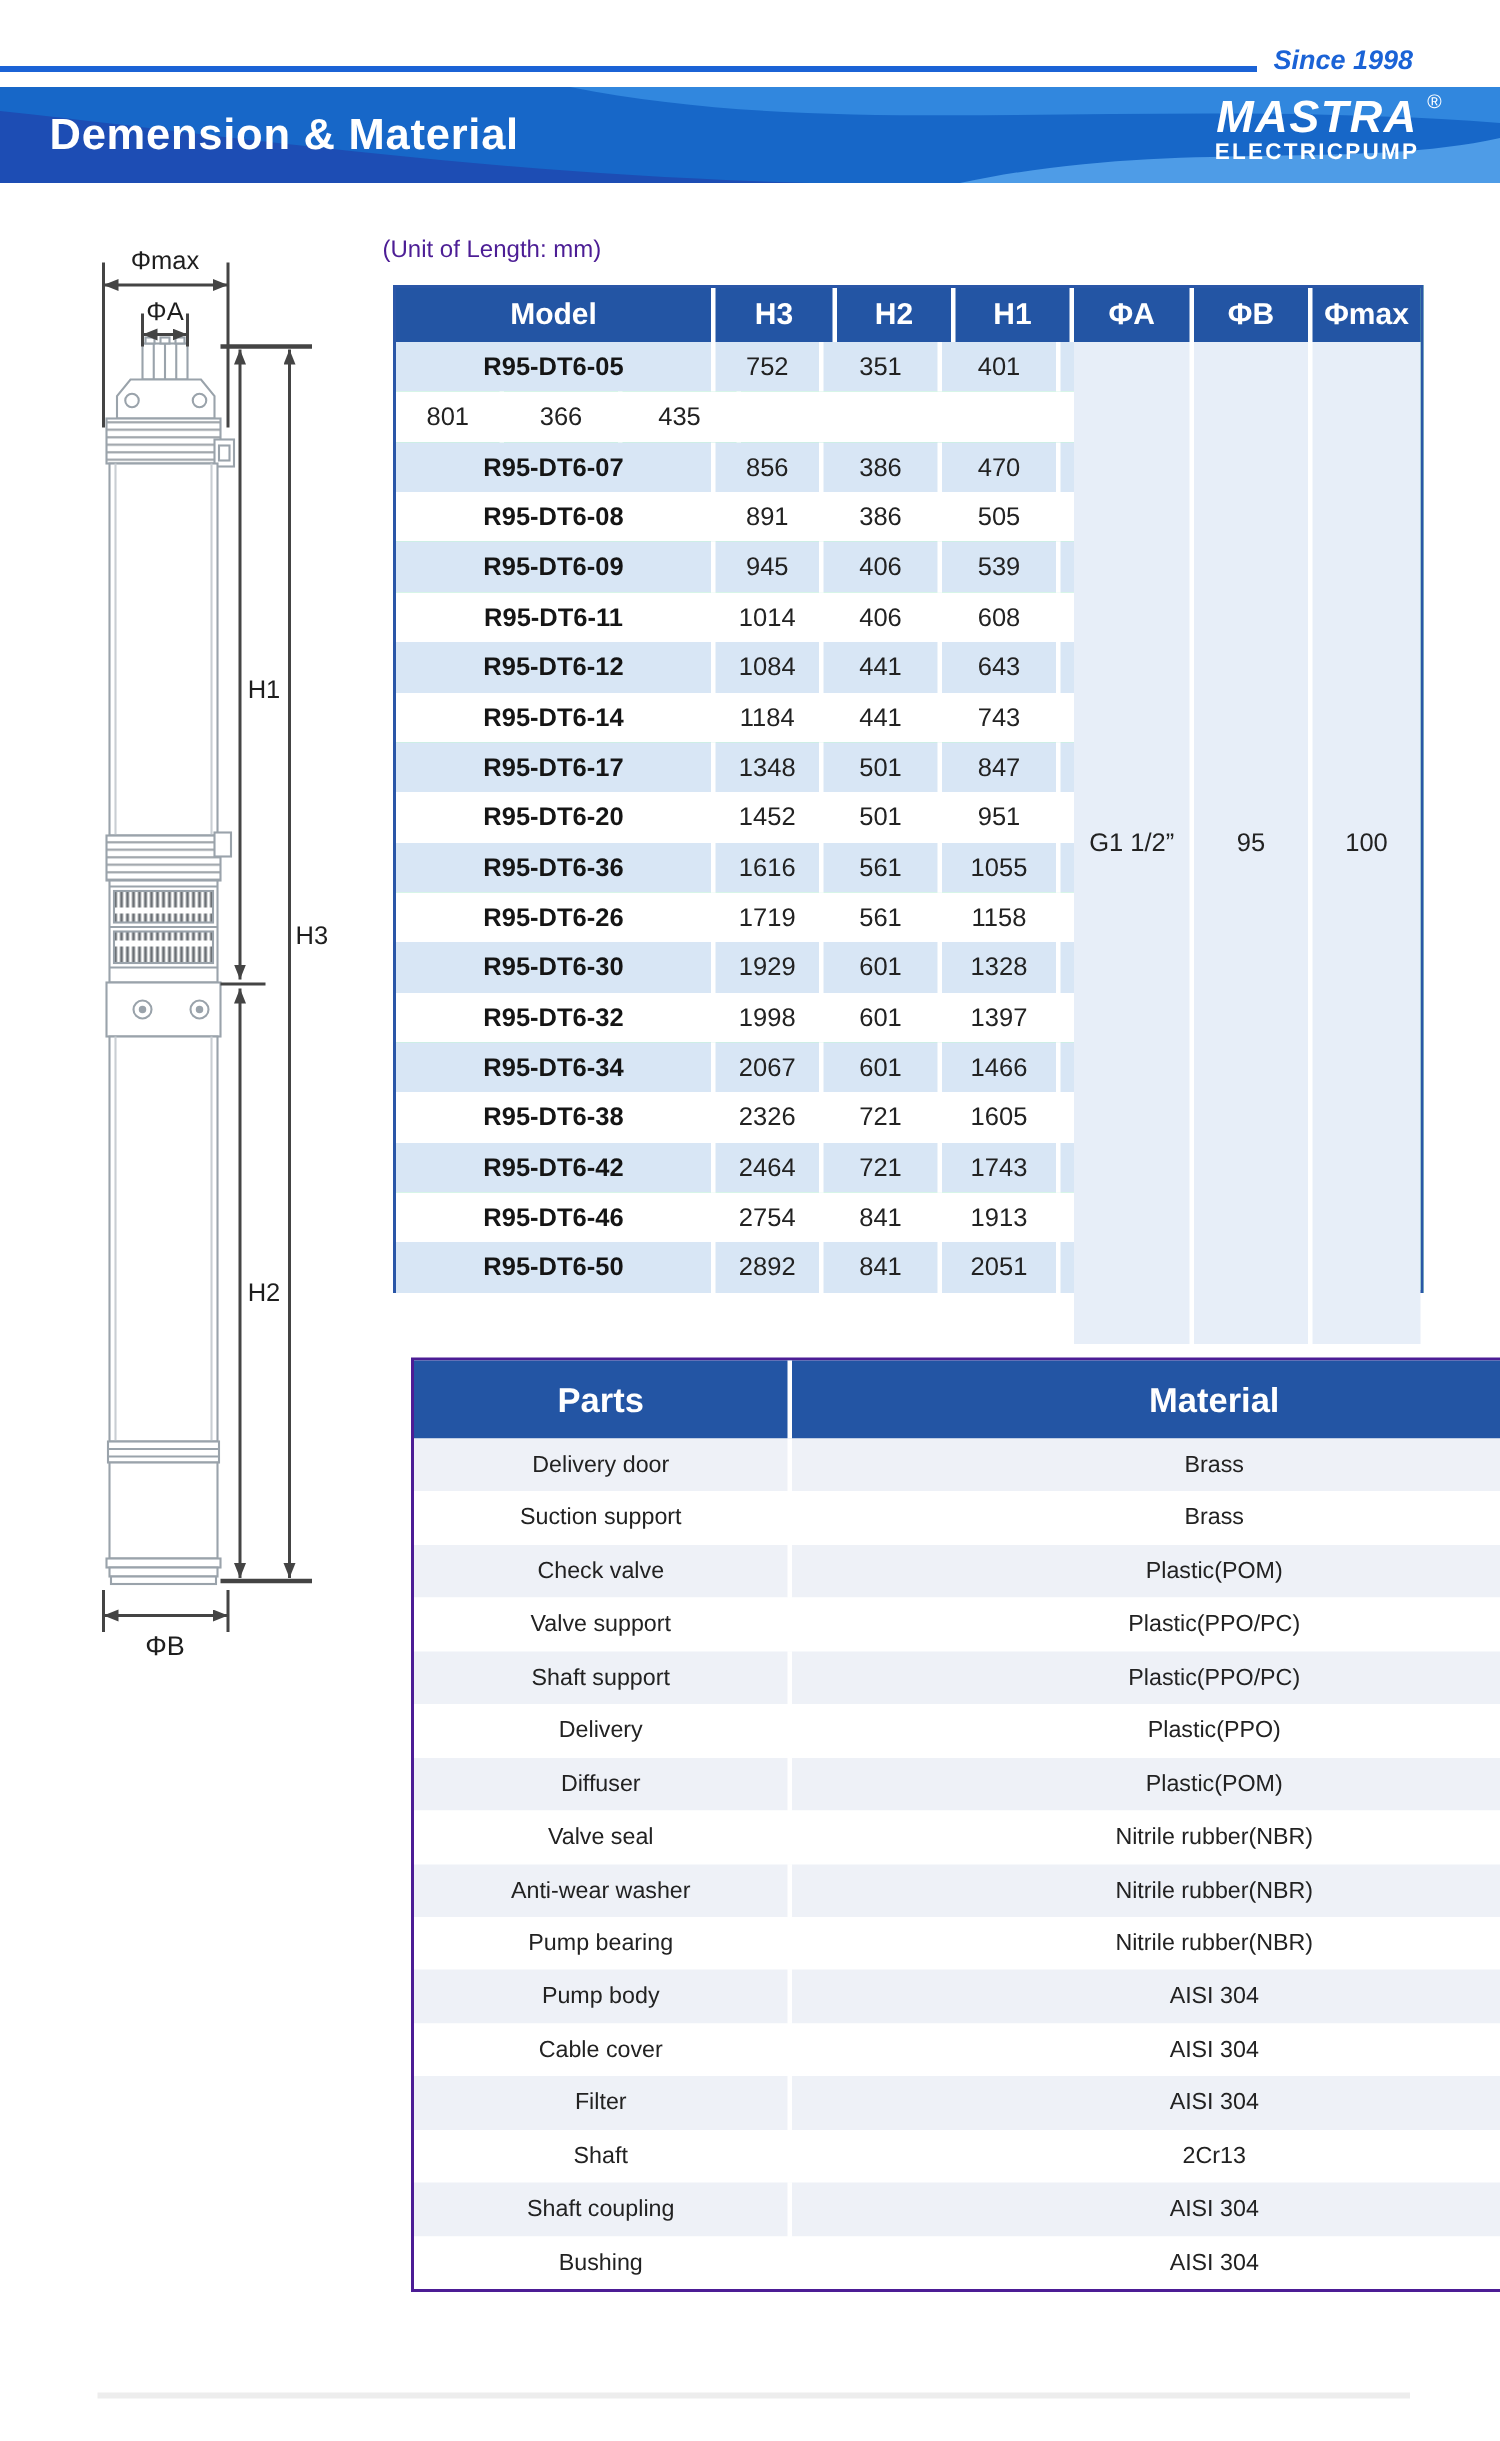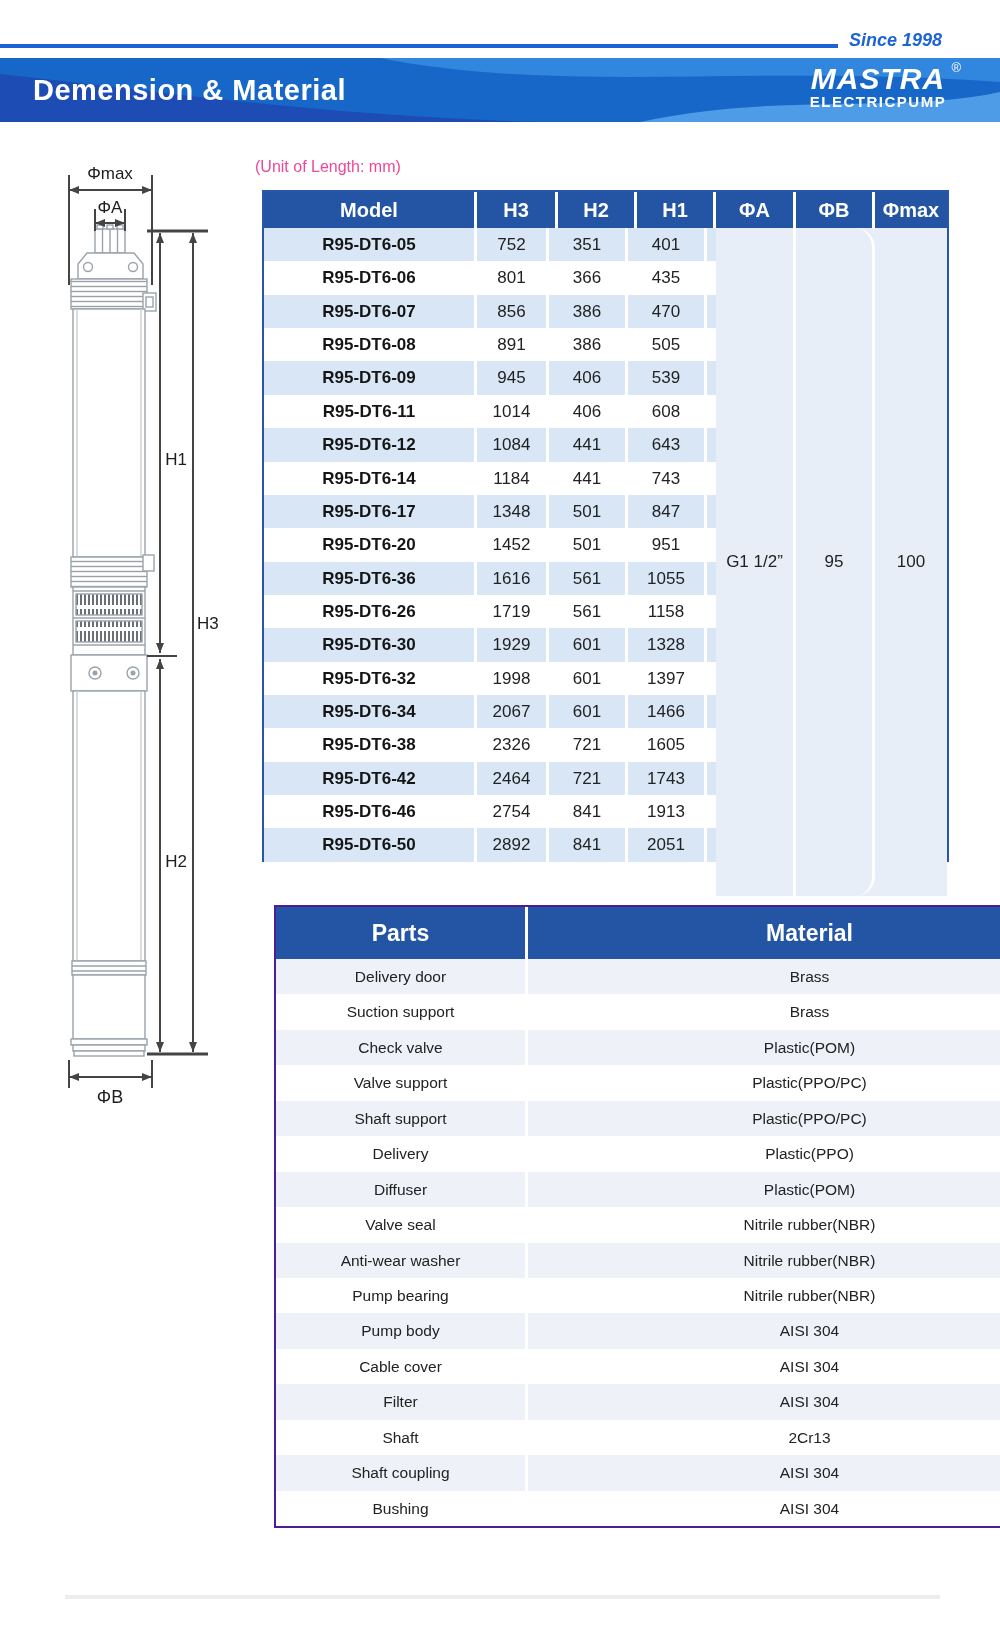--- a/index.html
+++ b/index.html
@@ -16,21 +16,21 @@
   .banner svg.waves{position:absolute;left:0;top:0;width:100%;height:100%;}
   .banner-title{position:absolute;left:33px;top:0;line-height:64px;color:#fff;
                 font-size:29px;font-weight:bold;letter-spacing:0.5px;}
   .logo{position:absolute;right:32px;top:6px;width:180px;text-align:center;color:#fff;}
   .logo-brand-row{position:relative;display:inline-block;}
   .logo-brand{font-size:30px;font-weight:900;font-style:italic;letter-spacing:1px;line-height:30px;}
   .logo-reg{position:absolute;right:-16px;top:-4px;font-size:13px;font-style:normal;}
   .logo-sub{font-size:15px;font-weight:bold;letter-spacing:1.5px;line-height:16px;}
 
   
-  .unit-note{position:absolute;left:255px;top:158px;font-size:16px;color:#ec4899;}
+  .unit-note{position:absolute;left:255px;top:158px;font-size:16px;color:#4c1d95;}
 
   
   .dim-table{position:absolute;left:262px;top:190px;width:687px;height:672px;
              border:2px solid #2a56a7;box-sizing:border-box;background:#86efac;}
   .dim-head{display:flex;height:36px;background:#2355a4;}
   .dim-head .hc{box-sizing:border-box;border-right:3px solid #fff;color:#fff;
                 font-size:20px;font-weight:bold;text-align:center;line-height:36px;}
   .dim-head .hc:last-child{border-right:none;}
   .hc.c-model{width:213px;} .hc.c-h3{width:81px;} .hc.c-h2{width:79px;}
   .hc.c-h1{width:79px;} .hc.c-pa{width:80px;} .hc.c-pb{width:79px;} .hc.c-pmax{width:72px;}
@@ -42,21 +42,21 @@
   .dim-row .bc{box-sizing:border-box;border-right:3px solid #fff;text-align:center;
                line-height:33.368px;font-size:17px;color:#222;}
   .bc.c-model{width:213px;font-weight:bold;color:#151515;}
   .bc.c-h3{width:72px;} .bc.c-h2{width:79px;} .bc.c-h1{width:79px;}
 
   .dim-merged{position:absolute;left:452px;top:0;width:231px;height:668px;
               background:#e7eef8;display:flex;}
   .dim-merged .mc{box-sizing:border-box;border-right:3px solid #fff;display:flex;
                   align-items:center;justify-content:center;font-size:17px;color:#222;}
   .dim-merged .mc:last-child{border-right:none;text-align:right;}
-  .mc.c-pa{width:80px;} .mc.c-pb{width:79px;border-radius:20px;} .mc.c-pmax{width:72px;}
+  .mc.c-pa{width:80px;} .mc.c-pb{width:79px;} .mc.c-pmax{width:72px;}
 
   
   .parts-table{position:absolute;left:274px;top:905px;width:819px;
                border:2px solid #4c1d95;box-sizing:border-box;background:#fff;}
   .parts-head{display:flex;height:52px;background:#2355a4;}
   .parts-head .hc{box-sizing:border-box;color:#fff;font-size:23px;font-weight:bold;
                   text-align:center;line-height:52px;}
   .hc.c-parts{width:252px;border-right:3px solid #fff;}
   .hc.c-material{flex:1;}
   .parts-row{display:flex;height:35.44px;}
@@ -216,21 +216,20 @@
     <div class="dim-body">
       <div>
   <div class="dim-row">
     <div class="bc c-model">R95-DT6-05</div>
     <div class="bc c-h3">752</div>
     <div class="bc c-h2">351</div>
     <div class="bc c-h1">401</div>
   </div>
 
   <div class="dim-row">
-    <div class="bc c-model">R95-DT6-06</div>
     <div class="bc c-h3">801</div>
     <div class="bc c-h2">366</div>
     <div class="bc c-h1">435</div>
   </div>
 
   <div class="dim-row">
     <div class="bc c-model">R95-DT6-07</div>
     <div class="bc c-h3">856</div>
     <div class="bc c-h2">386</div>
     <div class="bc c-h1">470</div>

